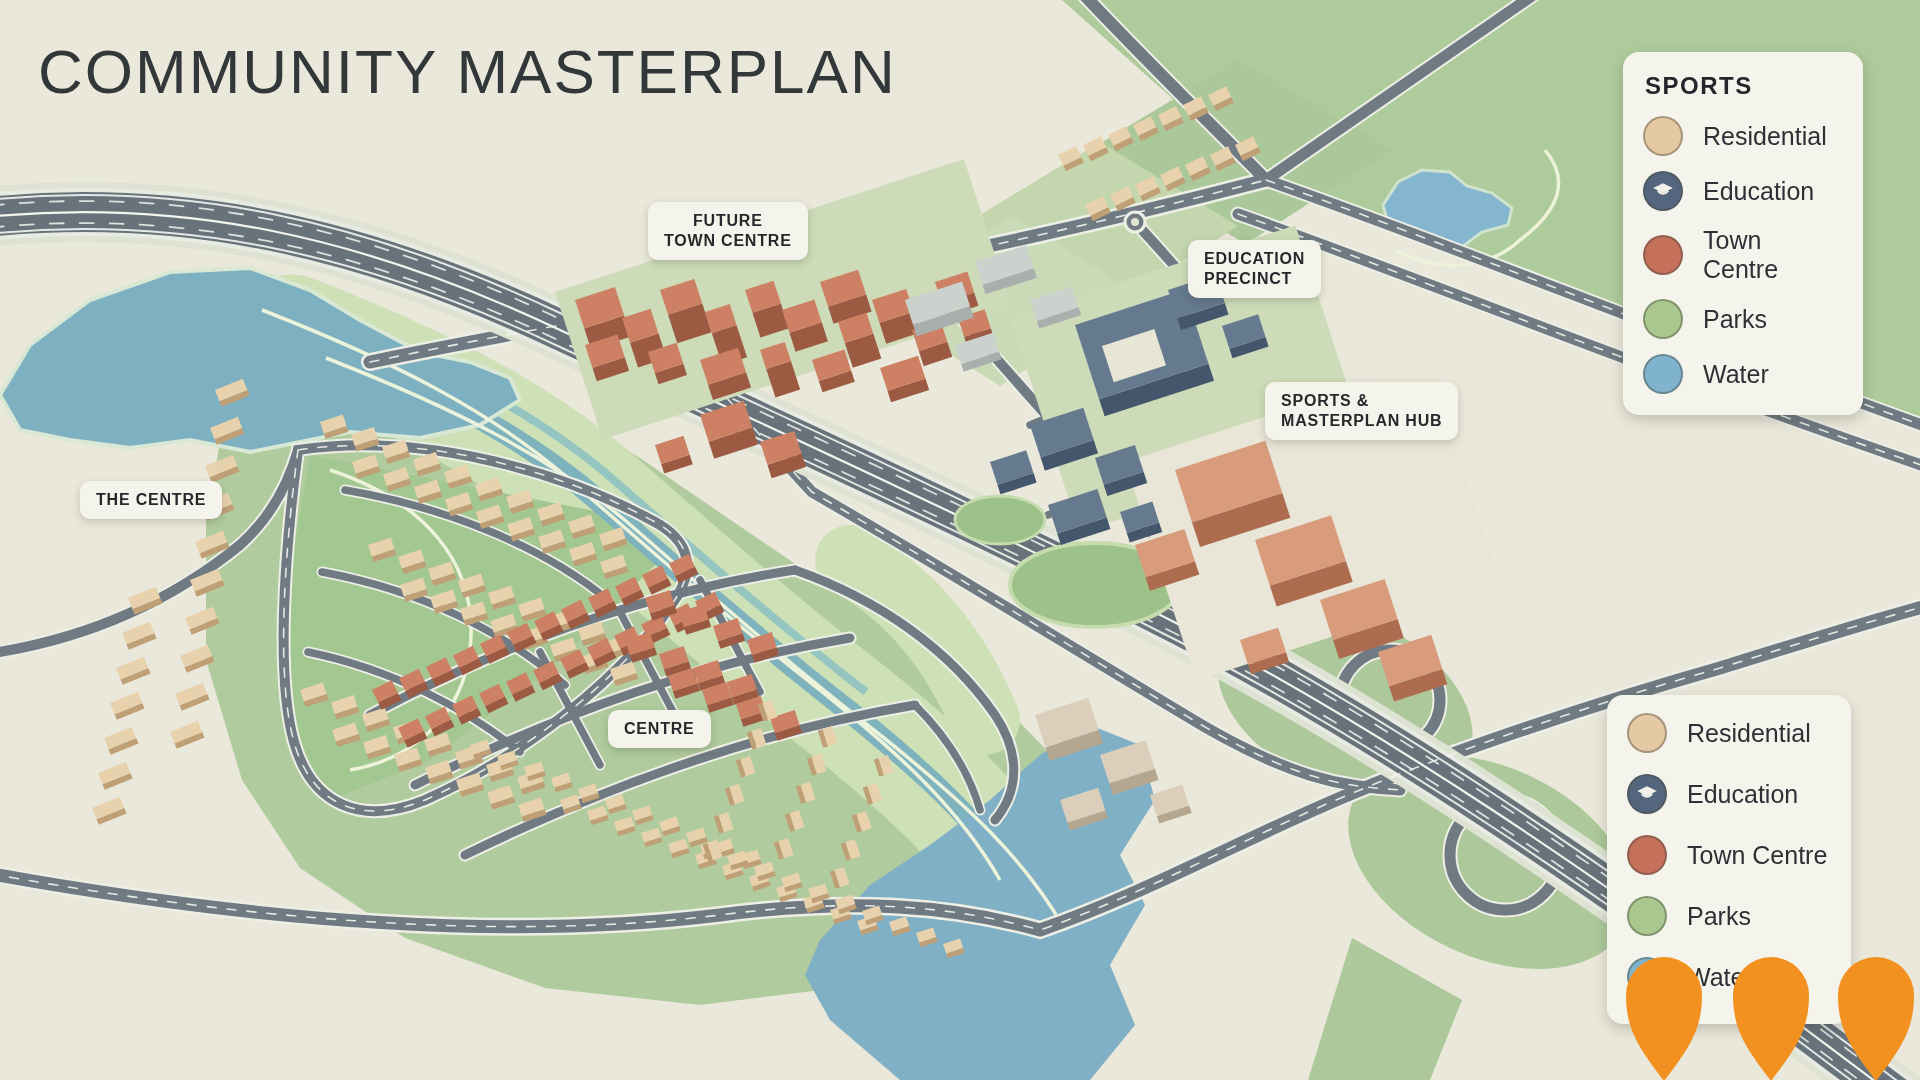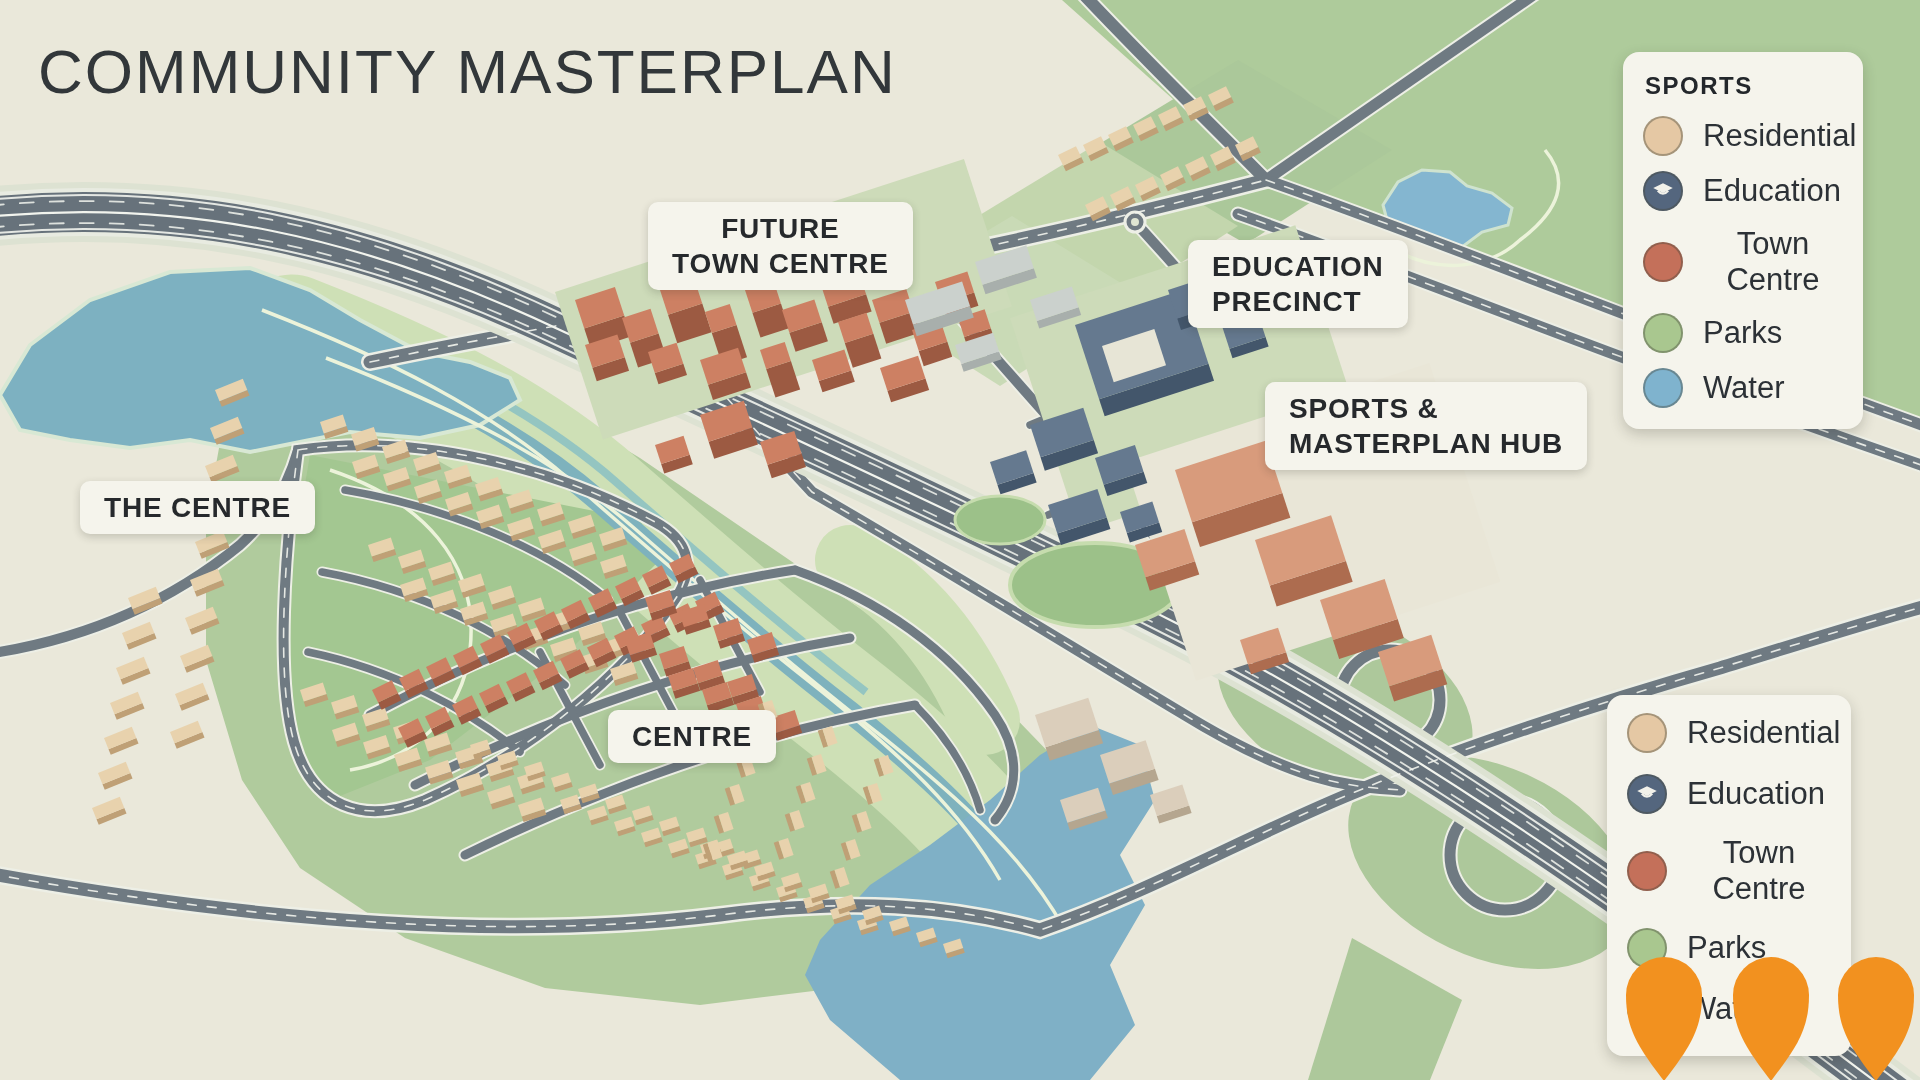--- a/index.html
+++ b/index.html
@@ -9,42 +9,42 @@
     font-family:"Liberation Sans",sans-serif;
   }
   #map-art{position:absolute;left:0;top:0;z-index:0;}
   .page-title{
     position:absolute;left:38px;top:36px;z-index:5;
     font-size:62px;font-weight:400;letter-spacing:2px;color:#32373a;
     white-space:nowrap;
   }
   .map-label{
     position:absolute;z-index:5;background:#f5f4ec;border-radius:10px;
-    padding:9px 24px;font-weight:bold;font-size:28px;letter-spacing:.8px;
+    padding:9px 16px;font-weight:bold;font-size:16px;letter-spacing:.8px;
     color:#26292c;line-height:1.25;box-shadow:0 3px 8px rgba(40,40,30,.20);
     white-space:nowrap;
   }
   .map-label span{display:block;}
   .map-label.center{text-align:center;}
   .legend-box{
     position:absolute;z-index:6;background:#f5f4ec;border-radius:16px;
     padding:18px 20px 6px 20px;box-shadow:0 5px 14px rgba(40,40,30,.22);
   }
   .legend-title{
     font-size:24px;font-weight:bold;letter-spacing:1.5px;color:#23272b;
     margin:2px 0 16px 2px;
   }
   .legend-row{display:flex;align-items:center;margin-bottom:15px;}
   .legend-swatch{
     width:40px;height:40px;border-radius:50%;flex:0 0 40px;
     border:2px solid rgba(70,70,58,.40);box-sizing:border-box;
     position:relative;display:flex;align-items:center;justify-content:center;
   }
   .legend-swatch svg{width:26px;height:26px;}
-  .legend-label{margin-left:20px;font-size:31px;color:#2c3136;font-weight:500;text-align:center;}
+  .legend-label{margin-left:20px;font-size:25px;color:#2c3136;font-weight:500;}
   #legend-bottom .legend-row{margin-bottom:21px;}
   .pin{position:absolute;z-index:7;width:84px;height:132px;}
 </style>
 </head>
 <body>
 
 <svg id="map-art" width="1920" height="1080" viewBox="0 0 1920 1080">
 
   <rect x="0" y="0" width="1920" height="1080" fill="#eae8da"></rect>
 

